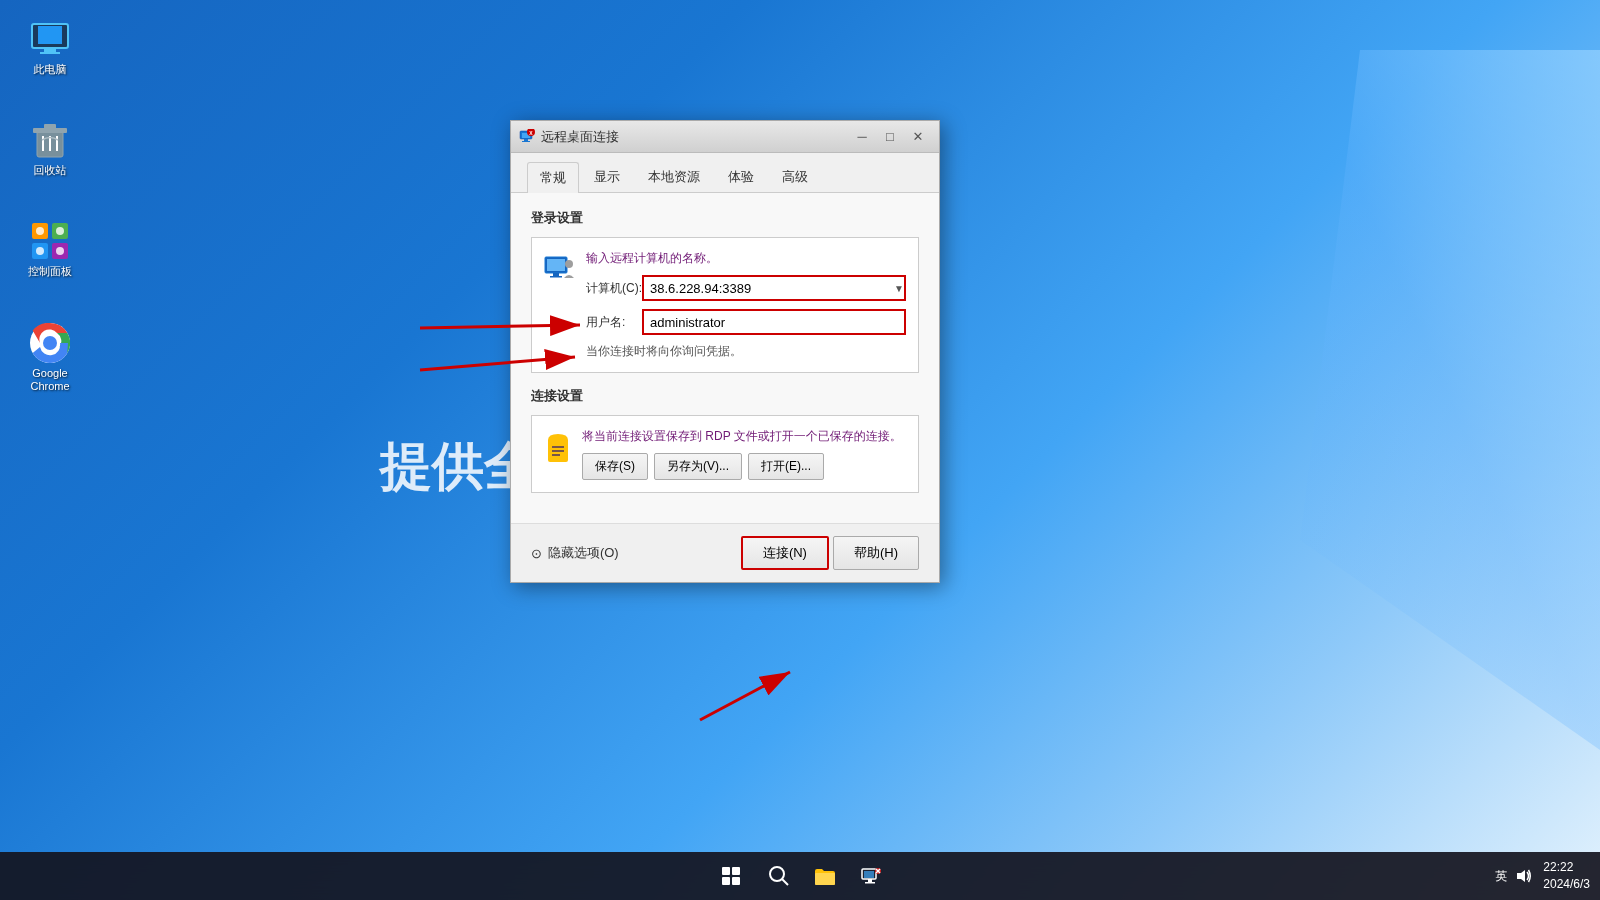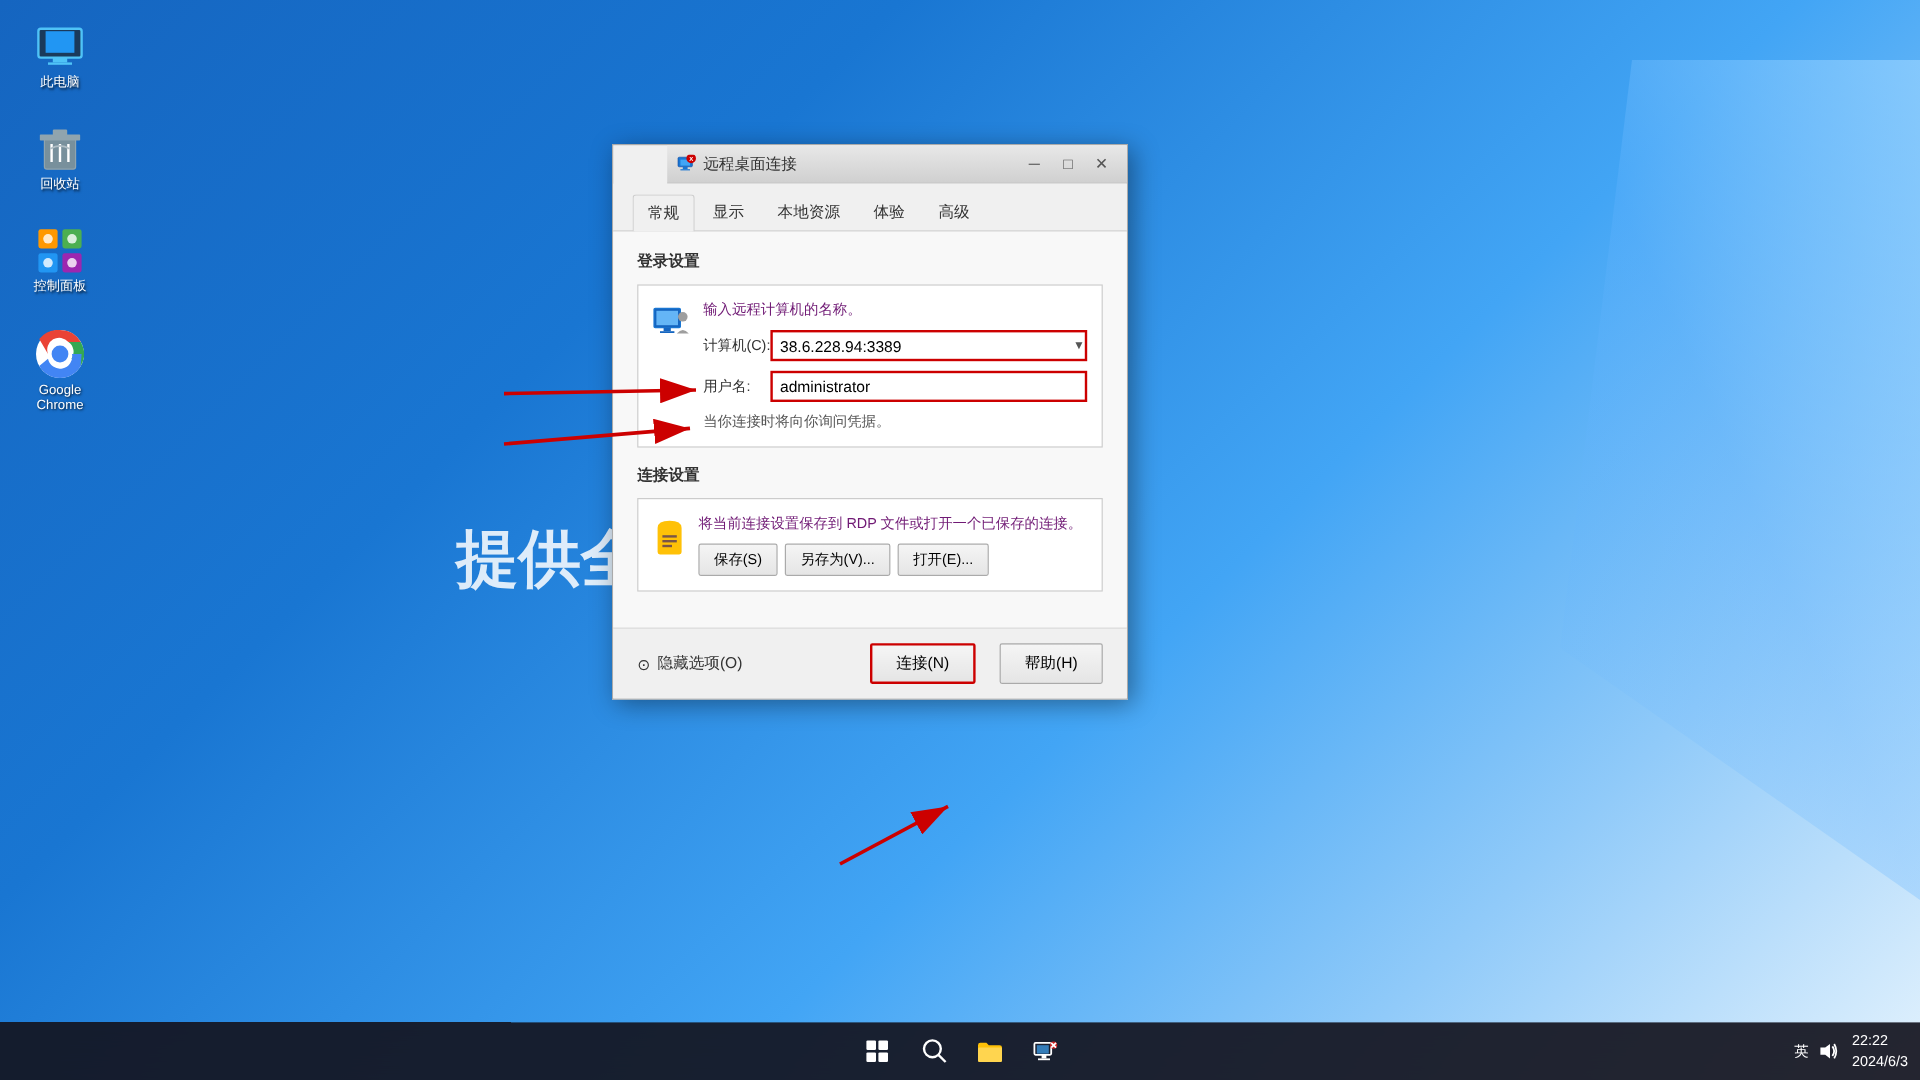--- a/index.html
+++ b/index.html
@@ -44,21 +44,21 @@
       clip-path: polygon(100% 0, 100% 100%, 0 70%, 20% 0);
     }
 
     
     .desktop-icons {
       position: absolute;
       left: 0;
       top: 0;
       display: flex;
       flex-direction: column;
-      gap: 20px;
+      gap: 36px;
       padding: 15px;
     }
 
     .desktop-icon {
       display: flex;
       flex-direction: column;
       align-items: center;
       width: 70px;
       cursor: pointer;
       padding: 4px;
@@ -159,21 +159,20 @@
 
     
     .dialog-titlebar {
       height: 32px;
       background: linear-gradient(to bottom, #e8e8e8, #d0d0d0);
       display: flex;
       align-items: center;
       justify-content: space-between;
       padding: 0 8px;
       border-bottom: 1px solid #bbb;
-      margin-left: 45px;
     }
 
     .dialog-title-left {
       display: flex;
       align-items: center;
       gap: 6px;
     }
 
     .dialog-title-text {
       font-size: 13px;
@@ -394,21 +393,21 @@
       display: flex;
       align-items: center;
       gap: 6px;
       cursor: pointer;
       font-size: 13px;
       color: #333;
     }
 
     .footer-right {
       display: flex;
-      gap: 20px;
+      gap: 4px;
     }
 
     .footer-btn {
       padding: 6px 20px;
       font-size: 13px;
       border: 1px solid #aaa;
       background: linear-gradient(to bottom, #f5f5f5, #e5e5e5);
       cursor: pointer;
       border-radius: 2px;
       min-width: 70px;

